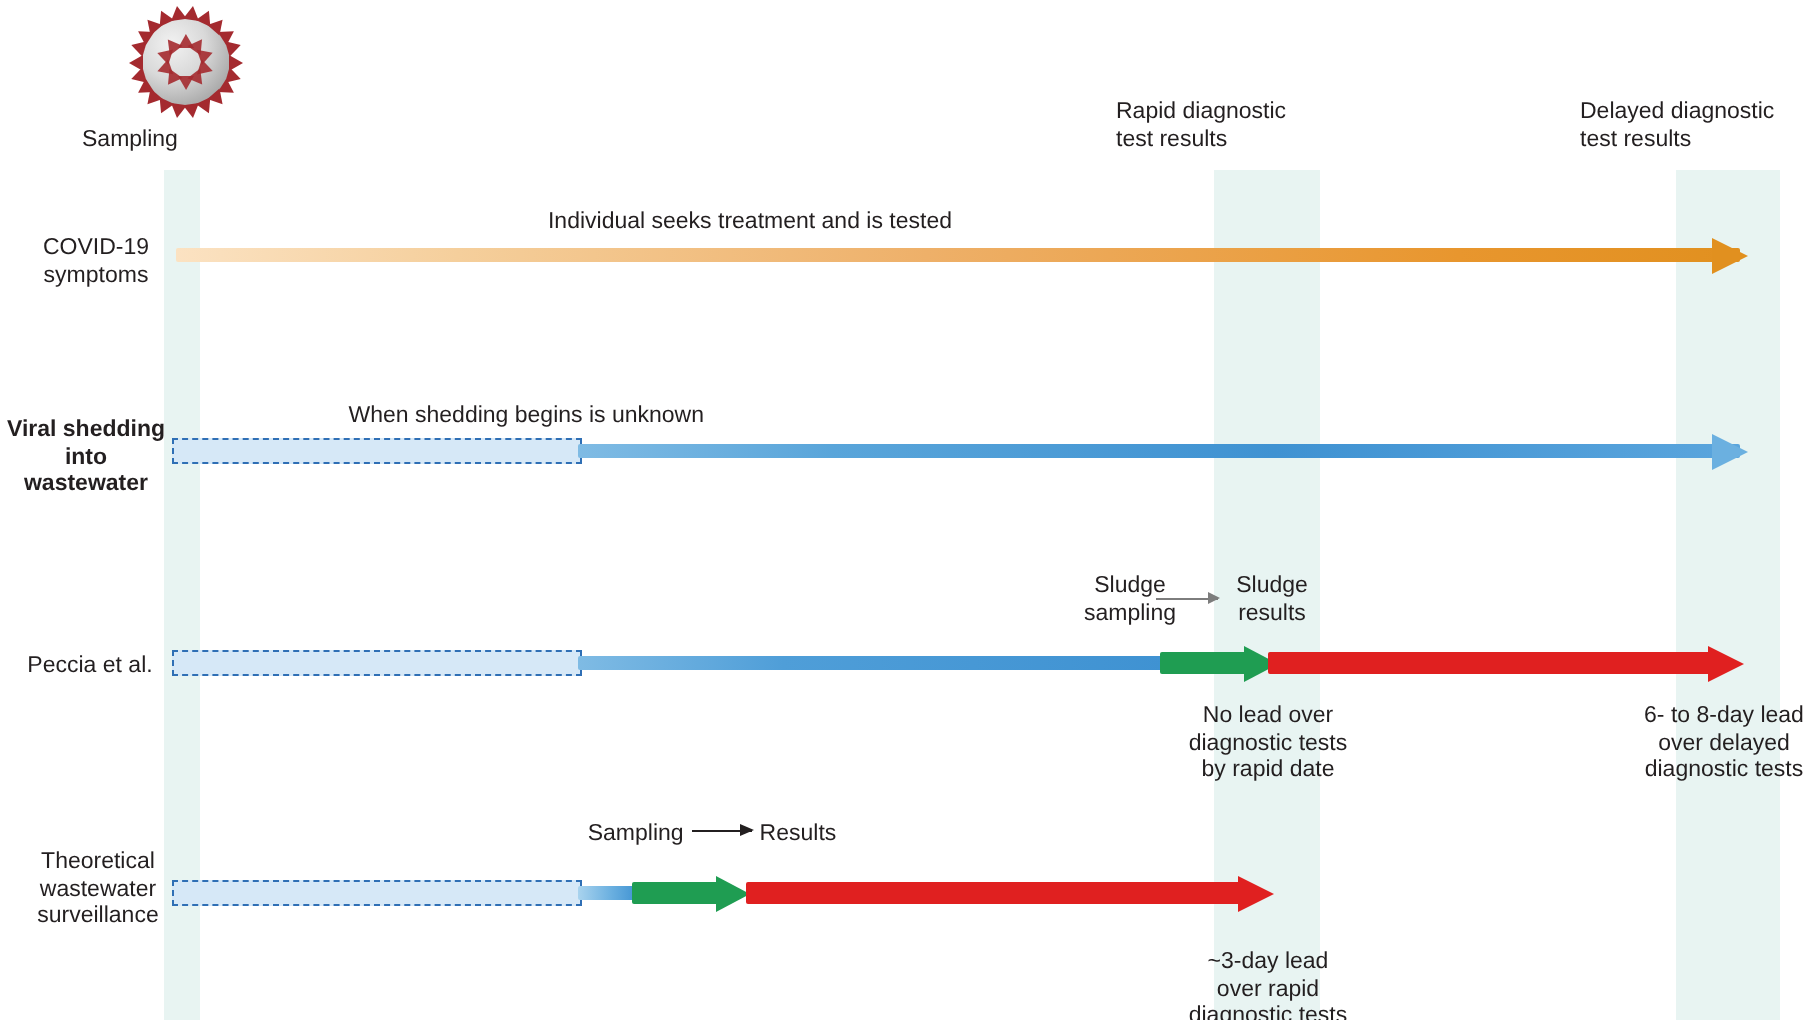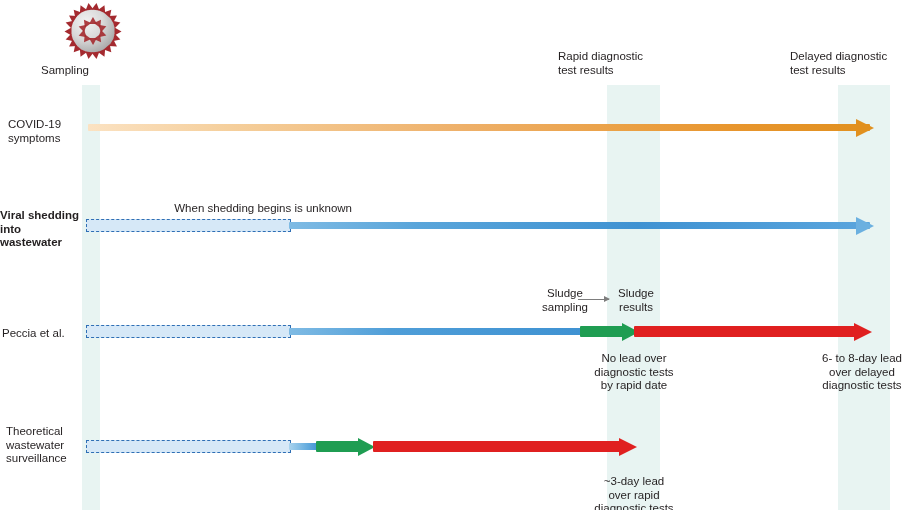--- a/index.html
+++ b/index.html
@@ -5,21 +5,21 @@
   html,body{margin:0;padding:0;background:#ffffff;}
   body{width:910px;height:510px;overflow:hidden;position:relative;
        font-family:"Liberation Sans","DejaVu Sans",sans-serif;color:#231f20;}
   #stage{position:absolute;left:0;top:0;width:910px;height:510px;overflow:hidden;background:#fff;}
 
   .band{position:absolute;top:85px;height:425px;background:#e4f2f0;opacity:.85;}
   #band-infection{left:82px;width:18px;}
   #band-rapid{left:607px;width:53px;}
   #band-delayed{left:838px;width:52px;}
 
-  .rowlabel{position:absolute;font-size:11.5px;line-height:13.5px;color:#231f20;text-align:left;}
+  .rowlabel{position:absolute;font-size:11.5px;line-height:13.5px;color:#231f20;text-align:center;}
 
   .colhdr{position:absolute;font-size:11.5px;line-height:13.5px;color:#231f20;}
 
   .note{position:absolute;font-size:11.5px;line-height:13.5px;text-align:center;color:#231f20;}
   .note.left{text-align:right;}
 
   
   #virus{position:absolute;left:52px;top:2px;width:76px;height:62px;}
   #virus .body{position:absolute;left:19px;top:7px;width:44px;height:44px;border-radius:50%;
     background:radial-gradient(circle at 34% 30%,#f2f2f2 0%,#d9d9d9 40%,#a8a8a8 78%,#8e8e8e 100%);}
@@ -97,20 +97,23 @@
   <div class="colhdr" style="left:790px;top:50px;width:152px;">
     <div>Delayed diagnostic</div>
     <div>test results</div>
   </div>
 
   <div class="rowlabel" style="left:8px;top:118px;width:80px;">
     <div>COVID-19</div>
     <div>symptoms</div>
   </div>
 
+  <div class="note" style="left:200px;top:105px;width:350px;">
+    <span>Individual seeks treatment and is tested</span>
+  </div>
 
   <div class="bar" style="left:88px;top:124px;width:782px;
               background:linear-gradient(90deg,#fbe2c2 0%,#f5cf9c 18%,#eeb069 48%,#e8962e 82%,#e1901f 100%);"></div>
   <div class="head" style="left:856px;top:118.5px;border-left:18px solid #e1901f;"></div>
 
   <div class="rowlabel" style="left:0px;top:209px;width:86px;font-weight:bold;">
     <div>Viral shedding</div>
     <div>into wastewater</div>
   </div>
 
@@ -158,20 +161,23 @@
     <div>over delayed</div>
     <div>diagnostic tests</div>
   </div>
 
   <div class="rowlabel" style="left:6px;top:425px;width:86px;">
     <div>Theoretical</div>
     <div>wastewater</div>
     <div>surveillance</div>
   </div>
 
+  <div class="note" style="left:276px;top:411px;width:160px;white-space:nowrap;">
+    <span>Sampling</span><span class="inlinearrow"></span><span>Results</span>
+  </div>
 
   <div class="dashbox" style="left:86px;top:440px;width:205px;"></div>
   <div class="bar" style="left:289px;top:443px;width:30px;
               background:linear-gradient(90deg,#a9d3ee 0%,#6bb0e0 55%,#3f92d2 100%);"></div>
 
   <div class="bar" style="left:316px;top:441px;height:11px;width:44px;background:#1f9d52;"></div>
   <div class="head" style="left:358px;top:437.5px;border-top:9px solid transparent;border-bottom:9px solid transparent;border-left:17px solid #1f9d52;"></div>
 
   <div class="bar" style="left:373px;top:441px;height:11px;width:248px;background:#e02020;"></div>
   <div class="head" style="left:619px;top:437.5px;border-top:9px solid transparent;border-bottom:9px solid transparent;border-left:18px solid #e02020;"></div>

